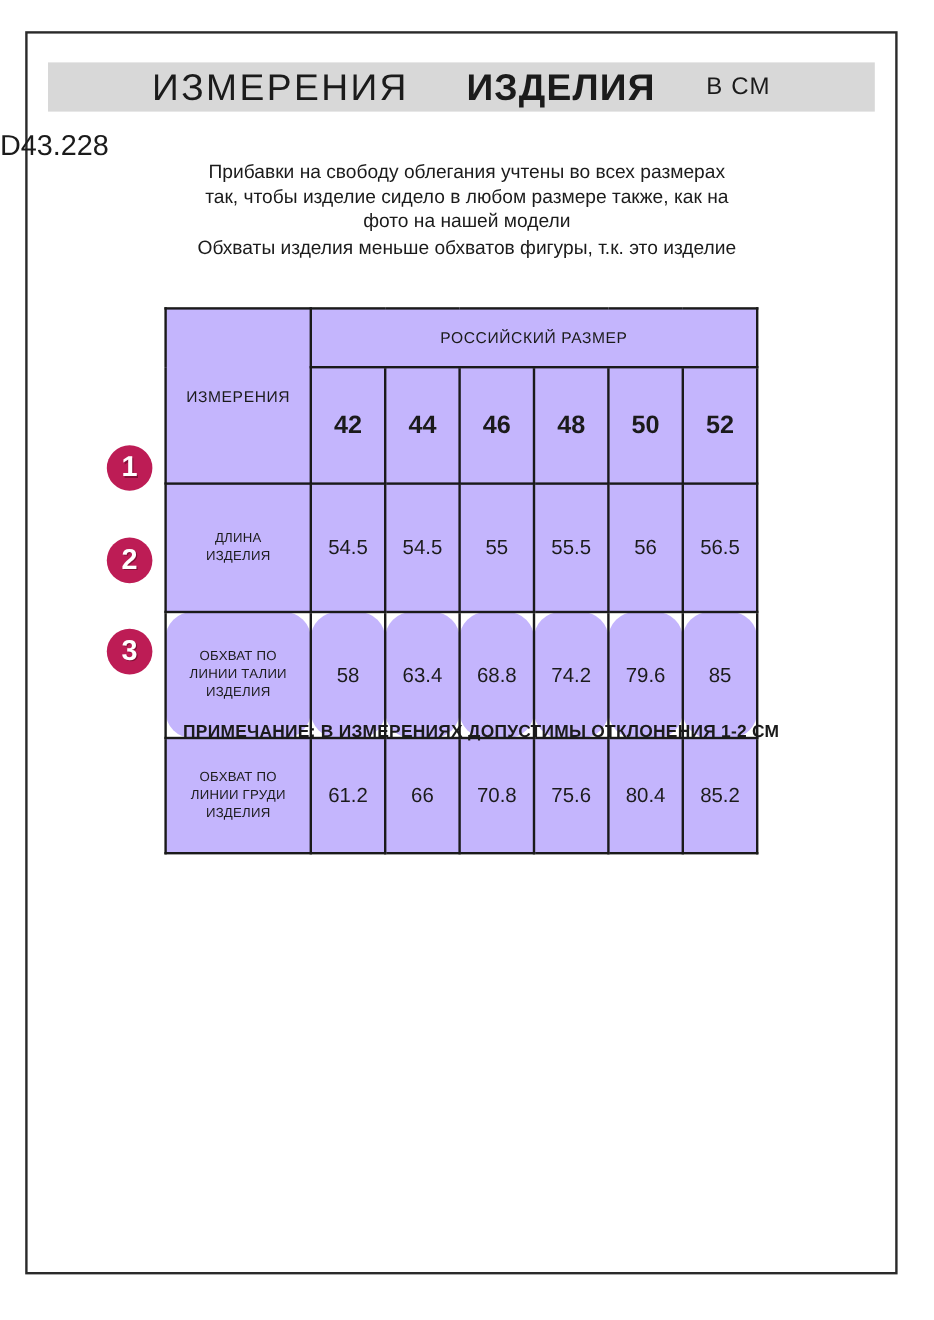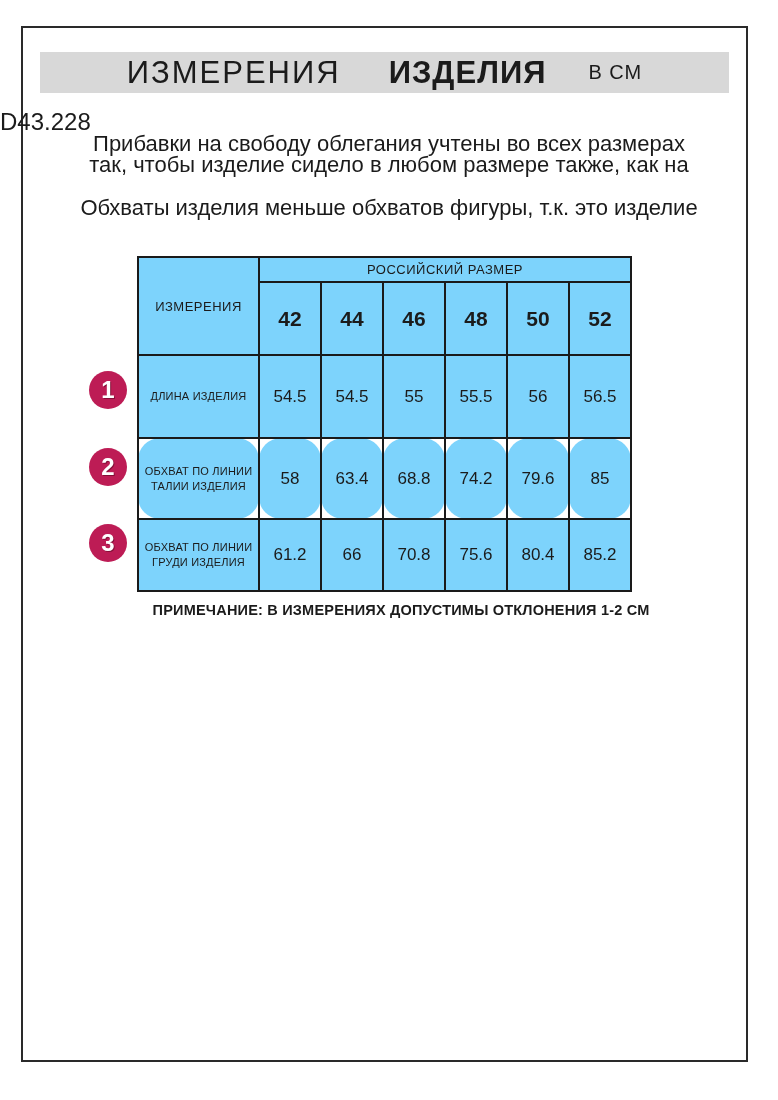--- a/index.html
+++ b/index.html
@@ -5,25 +5,25 @@
   html,body{margin:0;padding:0;background:#fff;}
   .page{position:relative;width:778px;height:1073px;background:#ffffff;overflow:hidden;
         font-family:"Liberation Sans","DejaVu Sans",sans-serif;color:#1b1b1b;}
   .frame{position:absolute;left:21px;top:26px;width:723px;height:1032px;border:2px solid #2a2a2a;}
   .titlebar{position:absolute;left:40px;top:52px;width:689px;height:41px;background:#d8d8d8;
             display:flex;align-items:center;justify-content:center;gap:48px;}
   .title-reg{font-size:31px;font-weight:400;letter-spacing:2px;}
   .title-bold{font-size:31px;font-weight:700;letter-spacing:1px;}
   .title-units{font-size:20px;font-weight:400;letter-spacing:1px;margin-left:-6px;}
   .code{position:absolute;left:0;top:108px;width:778px;text-align:left;font-size:24px;}
-  .para{position:absolute;left:0;width:778px;text-align:center;font-size:22px;line-height:20.5px;}
+  .para{position:absolute;left:0;width:778px;text-align:center;font-size:16px;line-height:20.5px;}
   .para1{top:134px;}
   .para2{top:198px;}
   table.size-table{position:absolute;left:137px;top:256px;border-collapse:collapse;table-layout:fixed;}
-  table.size-table td{border:2px solid #1a1a1a;text-align:center;vertical-align:middle;padding:0;background:#7dd3fc;}
+  table.size-table td{border:2px solid #1a1a1a;text-align:center;vertical-align:middle;padding:12px;background:#c4b5fd;}
   td.corner{font-size:13px;letter-spacing:0.5px;}
   td.group{font-size:13px;letter-spacing:0.5px;height:23px;}
   tr.sizes td{font-size:21px;font-weight:700;height:71px;}
   td.rowlabel{font-size:11px;line-height:15px;letter-spacing:0.2px;padding:0 6px;}
   td.val{font-size:17px;}
   tr.r1 td{height:81px;} tr.r2 td{height:79px;border-radius:22px;} tr.r3 td{height:70px;}
   .circle{position:absolute;left:89px;width:38px;height:38px;border-radius:50%;background:#bd1c55;
           color:#fff;font-size:24px;font-weight:700;display:flex;align-items:center;justify-content:center;
           text-shadow:1px 1px 0 rgba(60,0,20,0.45);}
   .c1{top:371px;} .c2{top:448px;} .c3{top:524px;}
@@ -39,20 +39,21 @@
     <span class="title-reg">ИЗМЕРЕНИЯ</span>
     <span class="title-bold">ИЗДЕЛИЯ</span>
     <span class="title-units">В СМ</span>
   </div>
 
   <div class="code">D43.228</div>
 
   <div class="para para1">
     <div>Прибавки на свободу облегания учтены во всех размерах</div>
     <div>так, чтобы изделие сидело в любом размере также, как на</div>
+    <div>фото на нашей модели</div>
   </div>
 
   <div class="para para2">
     <div>Обхваты изделия меньше обхватов фигуры, т.к. это изделие</div>
   </div>
 
   <table class="size-table">
     <colgroup>
       <col style="width:121px">
       <col style="width:62px">

